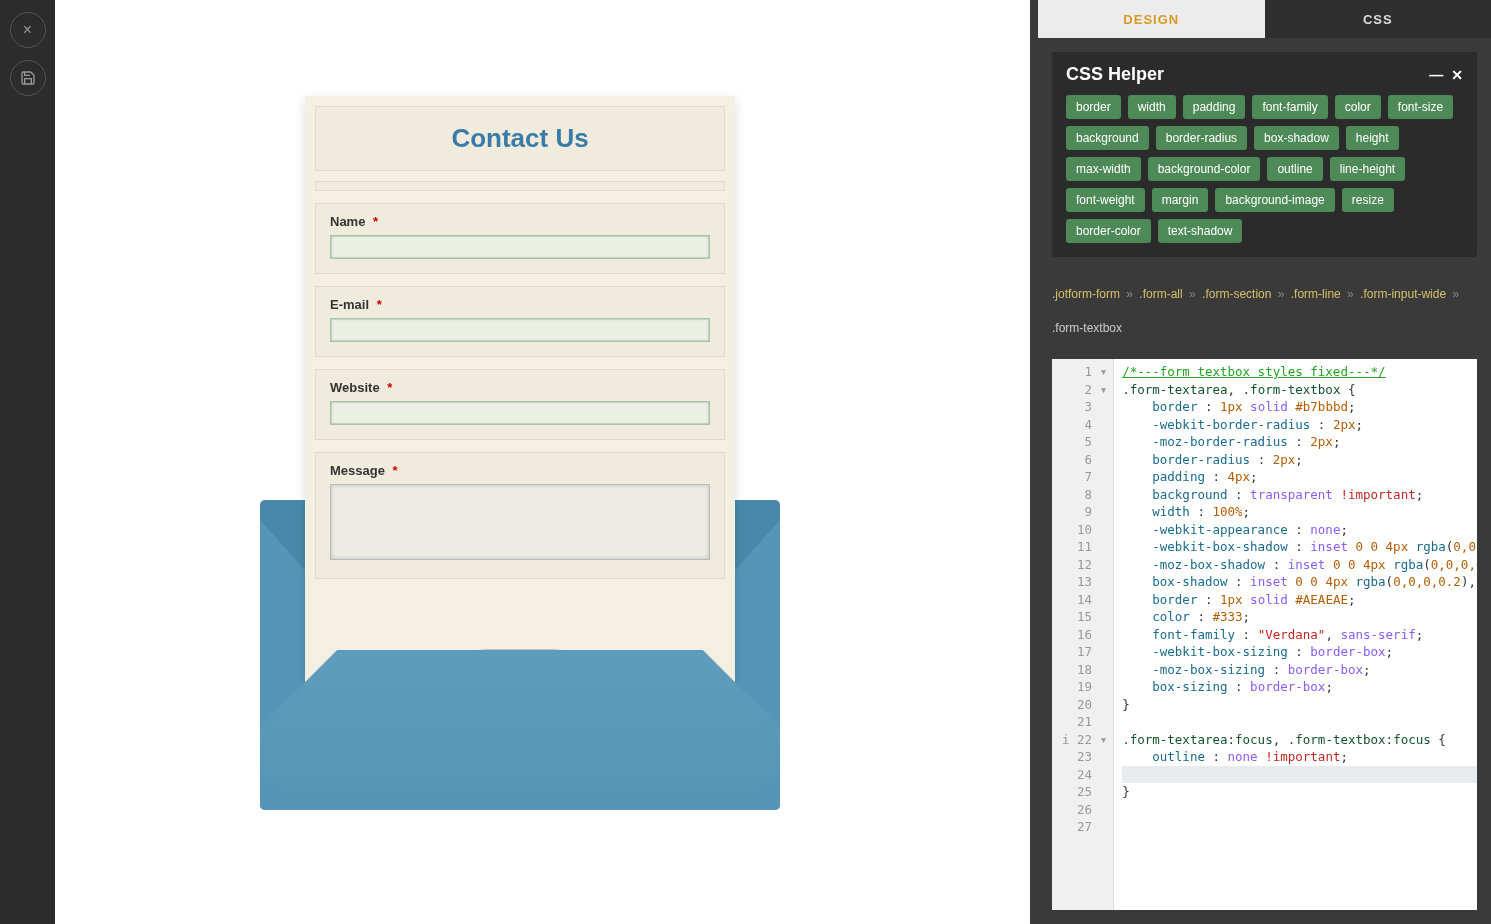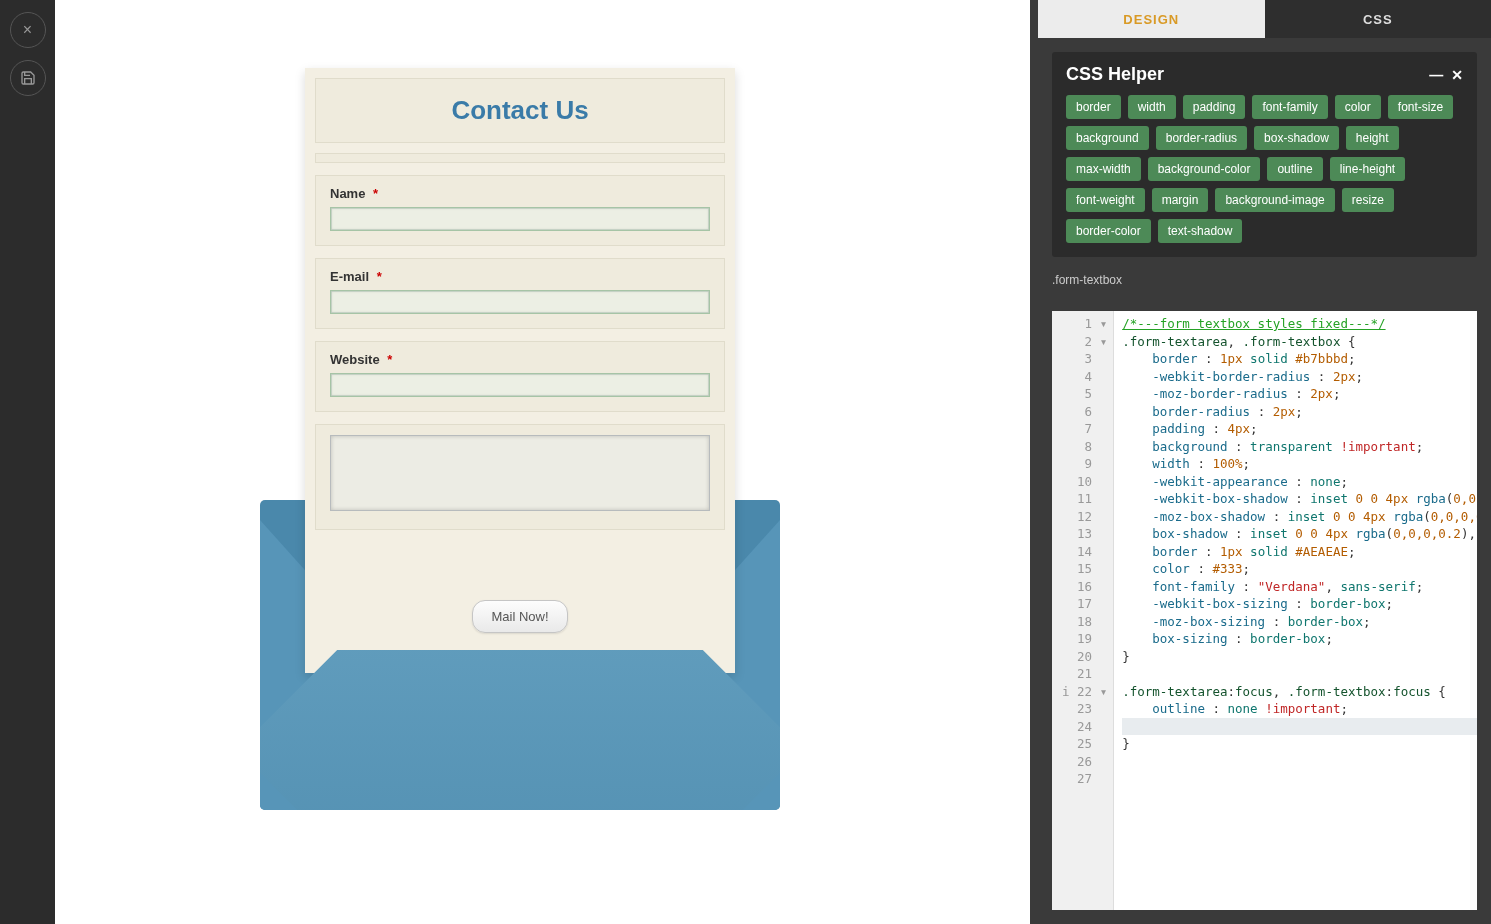--- a/index.html
+++ b/index.html
@@ -37,21 +37,21 @@
   font-size: 16px;
 }
 .canvas {
   flex: 1;
   background: #fff;
   position: relative;
   overflow: auto;
 }
 .form-paper {
   position: absolute;
-  top: 68px;
+  top: 96px;
   left: 250px;
   width: 430px;
   background: #f3efe3;
   box-shadow: 0 4px 10px rgba(0,0,0,0.15);
   padding-bottom: 40px;
 }
 .form-header {
   margin: 10px;
   padding: 16px 0;
   background: #efebdd;
@@ -268,21 +268,21 @@
 .code {
   padding: 4px 8px;
   white-space: pre;
   color: #333;
   flex: 1;
 }
 .c-comment { color: #25a225; text-decoration: underline; }
 .c-sel { color: #14532d; }
 .c-prop { color: #1a6b8b; }
 .c-num { color: #b35c00; }
-.c-kw { color: #0f766e; }
+.c-kw { color: #8b5cf6; }
 .c-str { color: #c02727; }
 .c-hex { color: #b35c00; }
 .c-fn { color: #1a6b8b; }
 .c-punc { color: #333; }
 .c-imp { color: #c02727; }
 .line-hl { background: #e8ecef; display: block; }
 </style>
 </head>
 <body>
 
@@ -306,21 +306,21 @@
       <div class="env-flap-left"></div>
       <div class="env-flap-right"></div>
     </div>
     <div class="form-paper">
       <div class="form-header">Contact Us</div>
       <div class="header-divider"></div>
       <div id="fields">
           <div class="form-field"><label class="field-label">Name  <span class="req">*</span></label><input class="field-input" style=""></div>
           <div class="form-field"><label class="field-label">E-mail  <span class="req">*</span></label><input class="field-input" style=""></div>
           <div class="form-field"><label class="field-label">Website  <span class="req">*</span></label><input class="field-input" style=""></div>
-          <div class="form-field"><textarea class="field-textarea" style=""></textarea></div>
+          <div class="form-field"><label class="field-label">Message  <span class="req">*</span></label><textarea class="field-textarea" style=""></textarea></div>
         </div>
       <div class="submit-wrap">
         <button class="submit-btn">Mail Now!</button>
       </div>
     </div>
     <div class="envelope" style="z-index:3;">
       <div class="env-front"></div>
     </div>
   </div>
 
@@ -354,20 +354,21 @@
             <button class="chip">outline</button>
             <button class="chip">line-height</button>
             <button class="chip">font-weight</button>
             <button class="chip">margin</button>
             <button class="chip">background-image</button>
             <button class="chip">resize</button>
             <button class="chip">border-color</button>
             <button class="chip">text-shadow</button>
           </div>
       </div>
+      <div class="breadcrumb" id="bc"><span>.jotform-form</span><span class="sep"> » </span><span>.form-all</span><span class="sep"> » </span><span>.form-section</span><span class="sep"> » </span><span>.form-line</span><span class="sep"> » </span><span>.form-input-wide</span><span class="sep"> » </span></div>
       <div class="breadcrumb-tail">.form-textbox</div>
       <div class="editor">
         <div class="gutter" id="gutter">   1 ▾
    2 ▾
    3  
    4  
    5  
    6  
    7  
    8  

